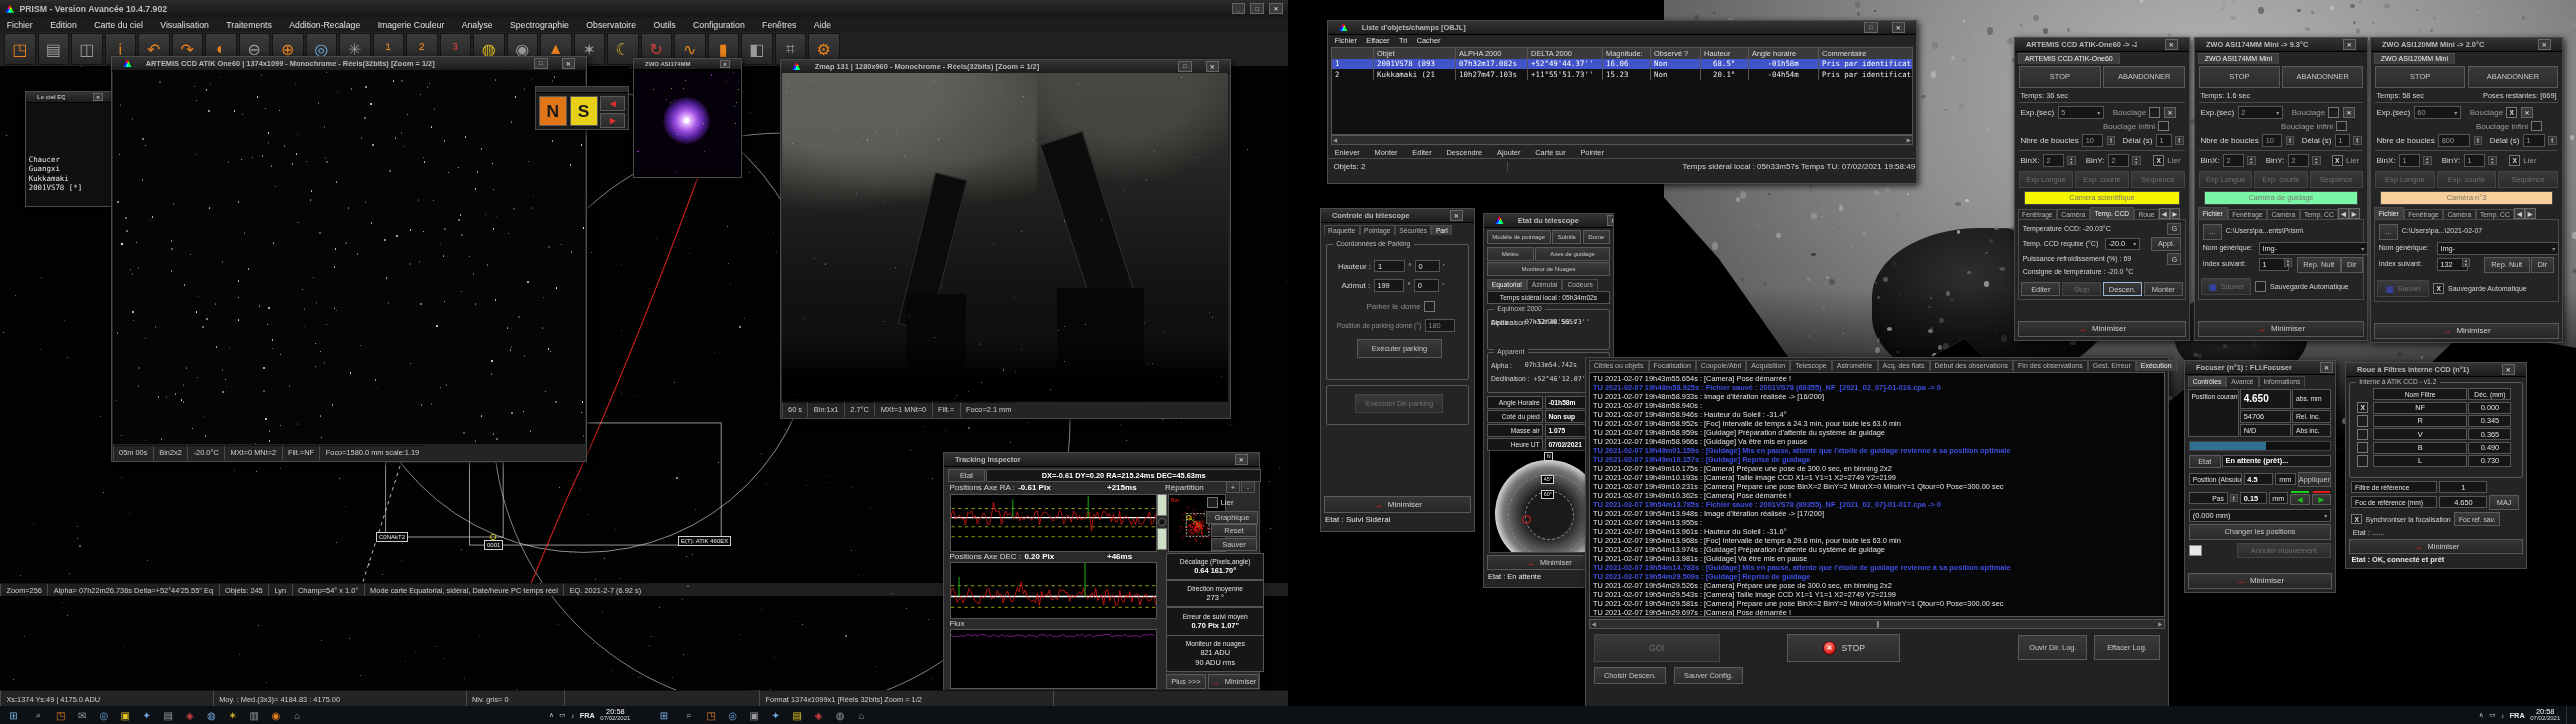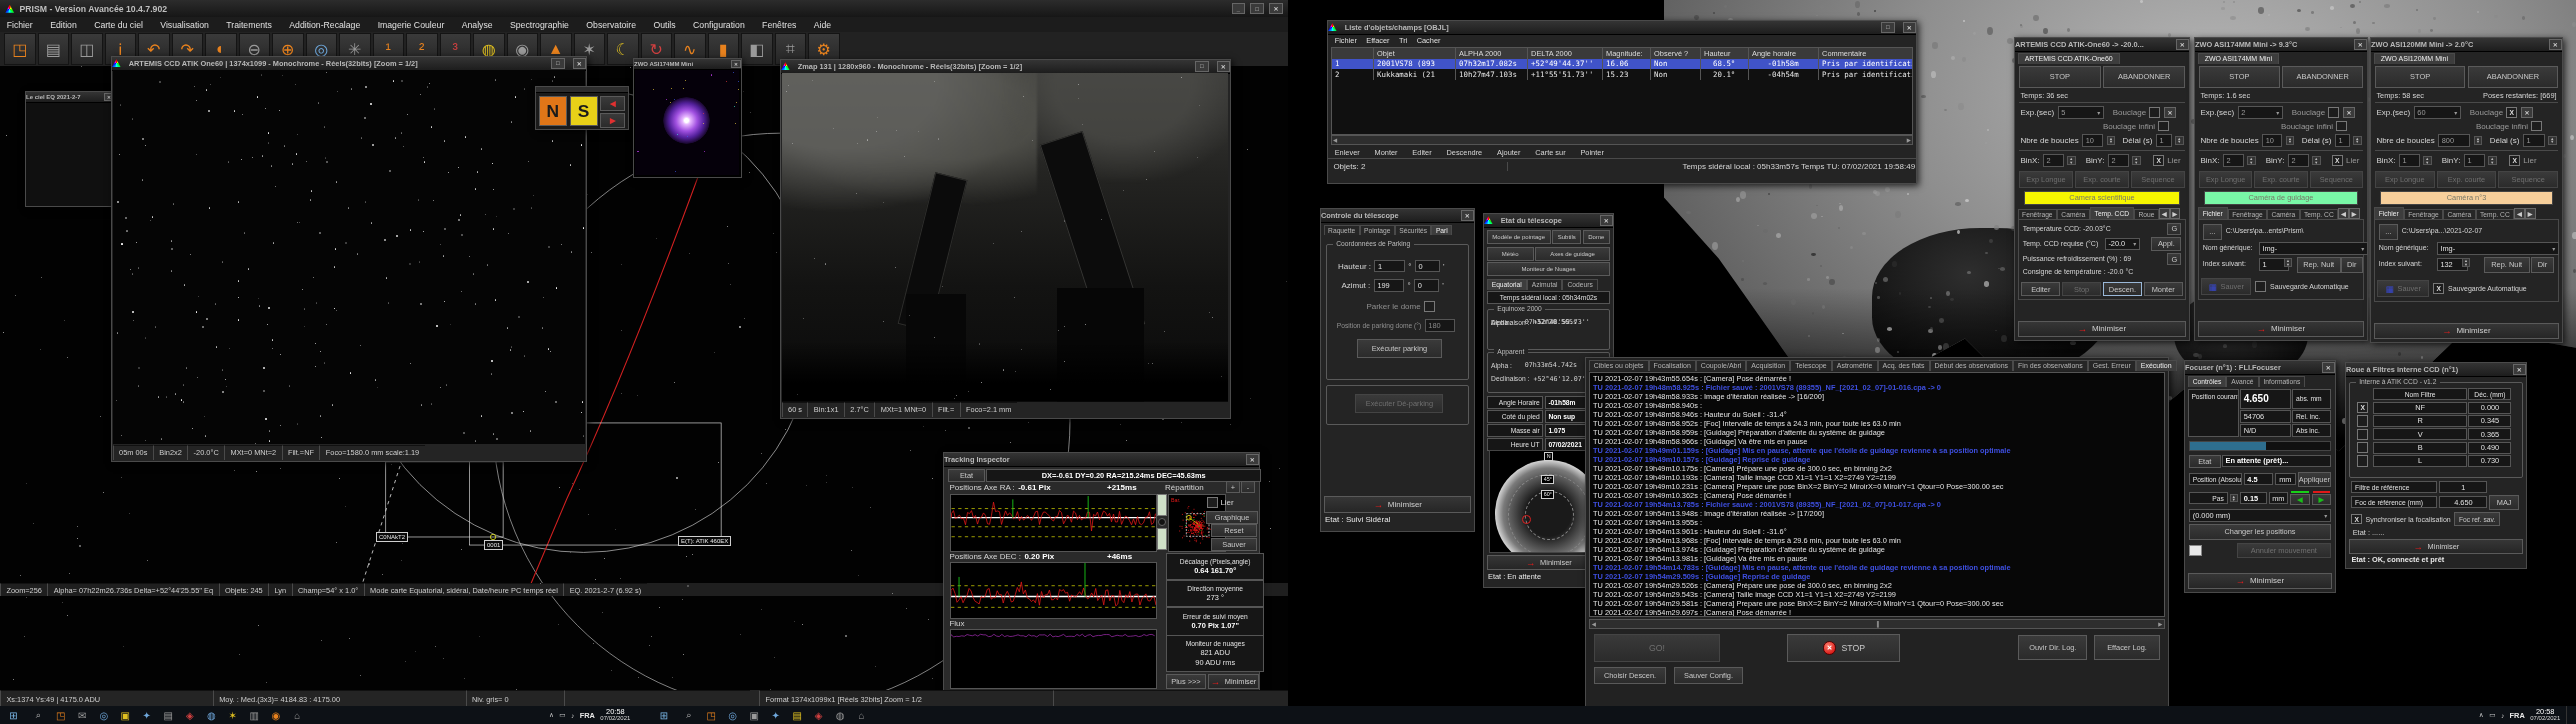--- a/index.html
+++ b/index.html
@@ -3,22 +3,22 @@
 <meta charset="utf-8">
 <style>
   html,body{margin:0;padding:0;background:#000;}
   body{width:2576px;height:725px;position:relative;overflow:hidden;
        font-family:"Liberation Sans",sans-serif;color:#d6d6d6;font-size:8px;
        -webkit-font-smoothing:antialiased;}
   .abs{position:absolute;}
   .mono{font-family:"DejaVu Sans Mono",monospace;}
   
   .win{position:absolute;background:#242424;border:0.7px solid #4a4a4a;box-shadow:2px 2px 6.7px rgba(0,0,0,.75);}
-  .tb{height:12.7px;background:linear-gradient(#343434,#1d1d1d);display:flex;align-items:center;gap:8px;
-      padding:0 0;font-size:7.4px;font-weight:bold;color:#b9b9b9;border-bottom:0.7px solid #000;white-space:nowrap;overflow:hidden;}
+  .tb{height:12.7px;background:linear-gradient(#343434,#1d1d1d);display:flex;align-items:center;gap:14px;
+      padding:0 11px;font-size:7.4px;font-weight:bold;color:#b9b9b9;border-bottom:0.7px solid #000;white-space:nowrap;overflow:hidden;}
   .tb .sp{flex:1;}
   .wbtn{width:11.4px;height:8.7px;background:#3a3a3a;border:0.7px solid #666;color:#ccc;font-size:6px;
         display:flex;align-items:center;justify-content:center;font-weight:bold;flex:none;}
   .logo{width:8.7px;height:8px;flex:none;background:conic-gradient(#f00,#ff0,#0f0,#0ff,#00f,#f0f,#f00);
         clip-path:polygon(50% 0,100% 100%,0 100%);}
   .btn{background:linear-gradient(#3a3a3a,#2b2b2b);border:0.7px solid #5a5a5a;color:#c9c9c9;
        display:flex;align-items:center;justify-content:center;font-size:7.4px;white-space:nowrap;}
   .btn.dis{color:#6f6f6f;border-color:#444;}
   .inp{background:#161616;border:0.7px solid #555;color:#e2e2e2;display:flex;align-items:center;
        padding:0 2.7px;font-size:7.4px;white-space:nowrap;overflow:hidden;}
@@ -450,20 +450,27 @@
       <span class="star" style="left: 1247px; top: 83px; width: 1px; height: 1px; opacity: 0.59; background: rgb(255, 255, 255);"></span>
       <span class="star" style="left: 193px; top: 366px; width: 1px; height: 1px; opacity: 0.46; background: rgb(255, 255, 255);"></span>
       <span class="star" style="left: 1059px; top: 213px; width: 1px; height: 1px; opacity: 0.35; background: rgb(255, 255, 255);"></span>
     </div>
 
   <div class="win" style="left:25px;top:91px;width:88px;height:114px;background:#101010;">
     <div class="tb" style="height:10px;font-size:6px;">
         <span style="overflow:hidden;white-space:nowrap;">Le ciel EQ 2021-2-7</span>
         <span class="sp"></span>
         <span class="wbtn" style="width:8px;height:6.7px;font-size:4.7px;">✕</span>
+      </div>
+    <div class="mono" style="padding:52px 2.7px 0 2.7px;font-size:7.4px;color:#e8e8e8;line-height:9.4px;">
+
+    <div style="white-space:nowrap;">Chaucer</div>
+        <div style="white-space:nowrap;">Guangxi</div>
+        <div style="white-space:nowrap;">Kukkamaki</div>
+        <div style="white-space:nowrap;">2001VS78  [*]</div>
       </div>
   </div>
 
   <div class="win" style="left:111px;top:56px;width:474px;height:404px;">
     <div class="tb">
         <span class="logo"></span>
       <span style="overflow:hidden;">ARTEMIS CCD ATIK One60 | 1374x1099 - Monochrome - Réels(32bits)  [Zoom = 1/2]</span>
       <span class="sp"></span>
       <span class="wbtn">□</span>
       <span class="wbtn">✕</span>

